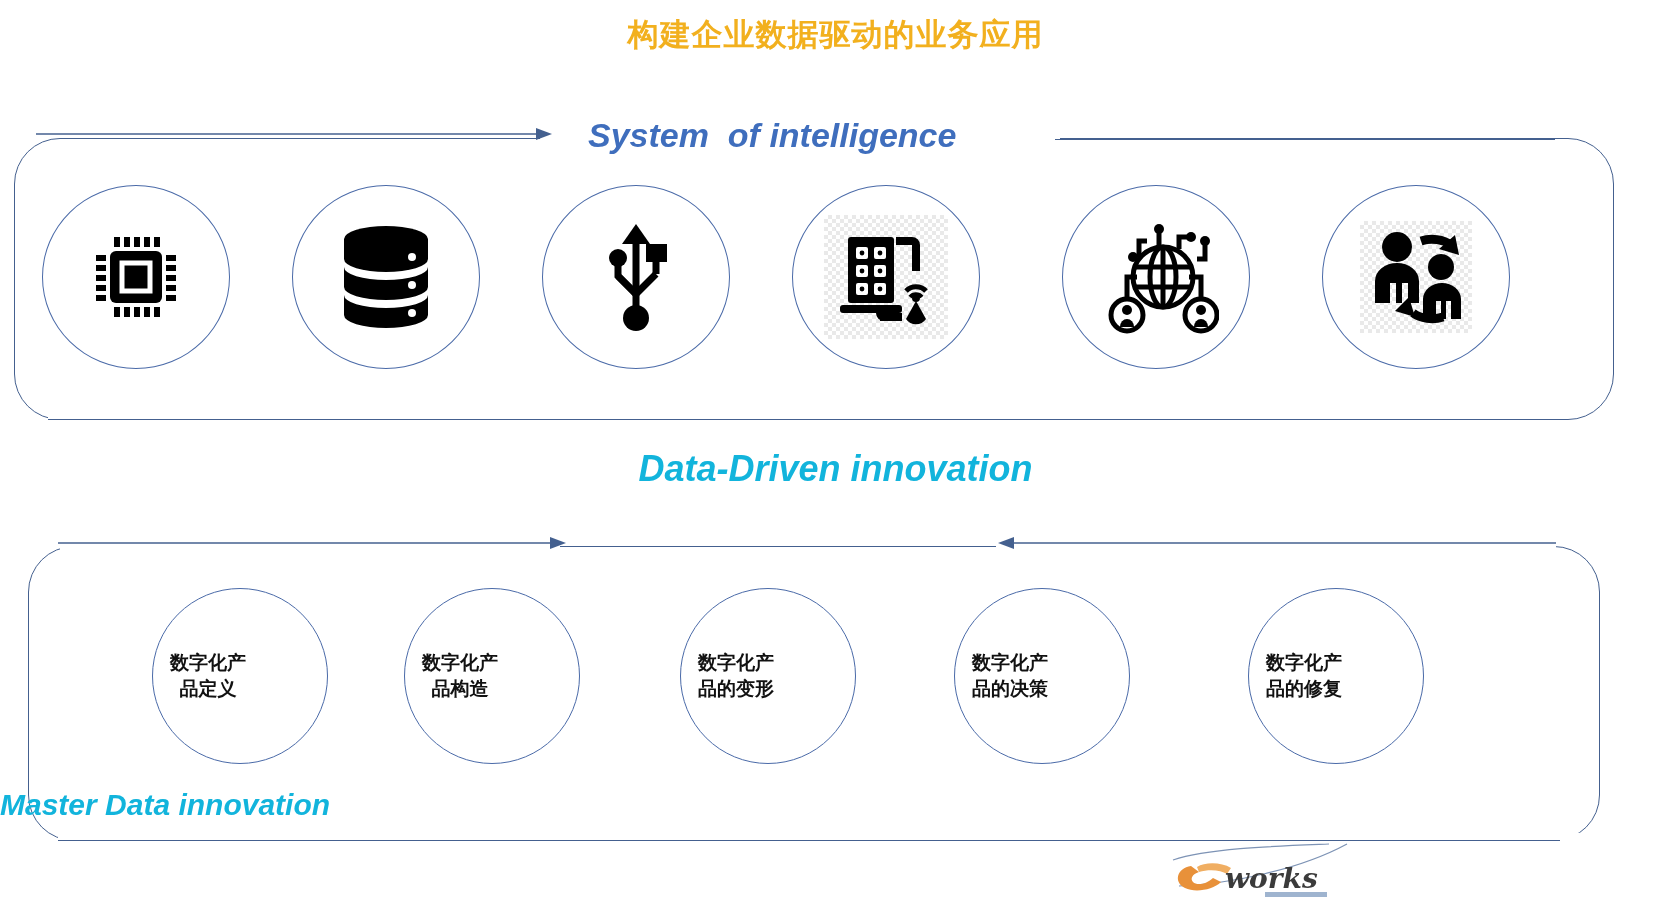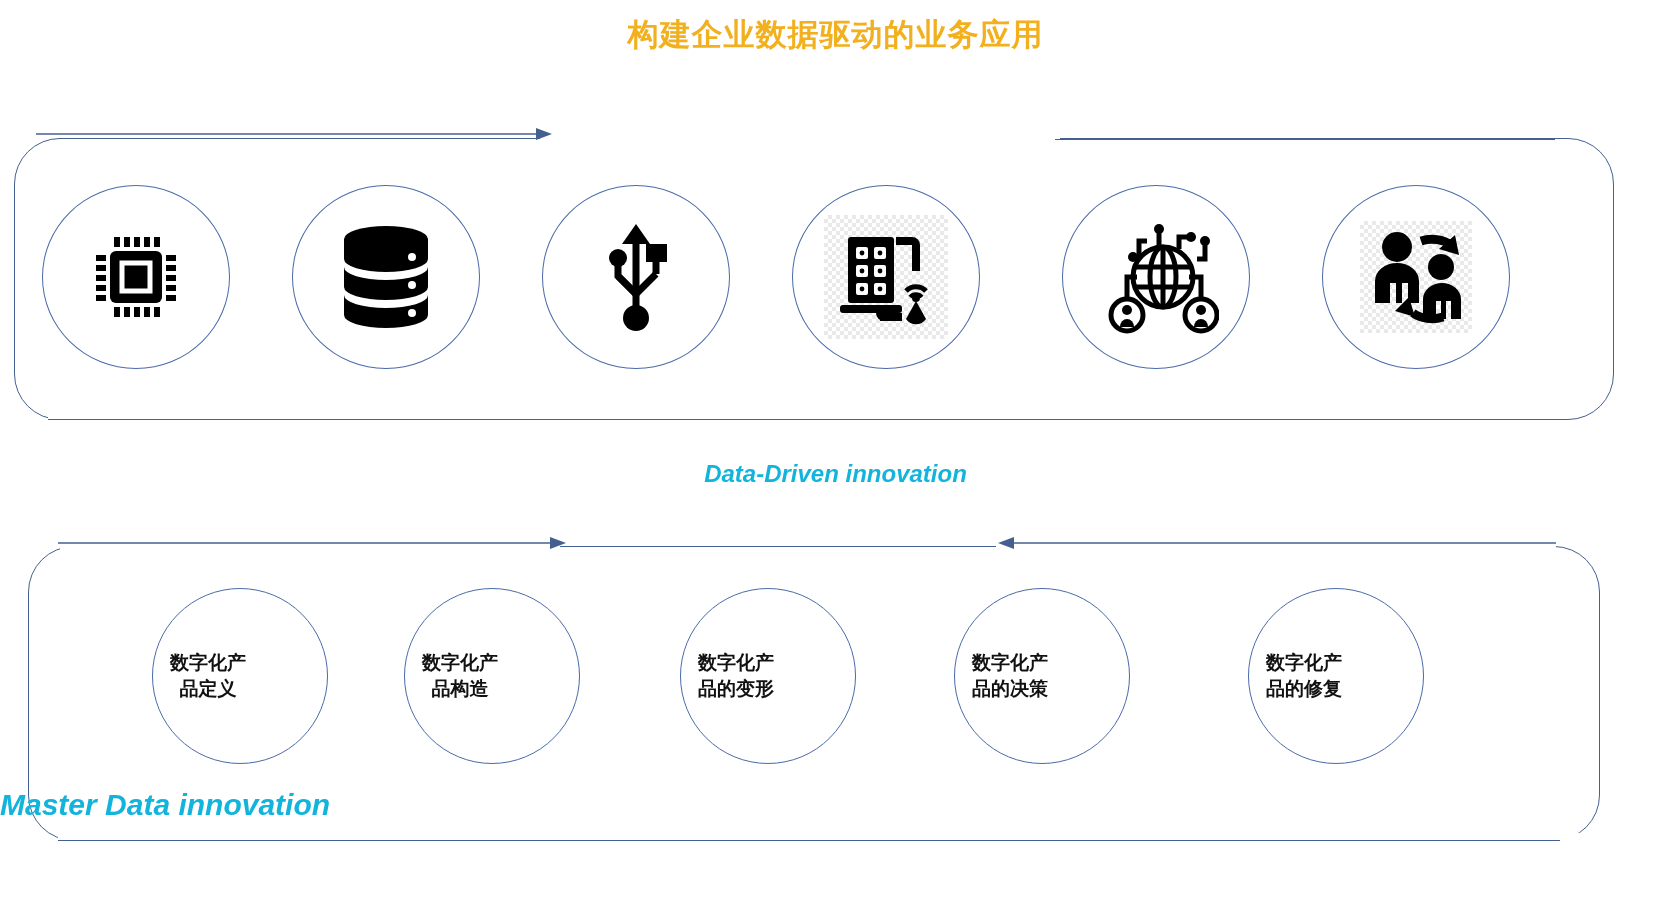--- a/index.html
+++ b/index.html
@@ -76,23 +76,22 @@
     background-image:
       linear-gradient(45deg,#e9e9e9 25%,transparent 25%,transparent 75%,#e9e9e9 75%),
       linear-gradient(45deg,#e9e9e9 25%,transparent 25%,transparent 75%,#e9e9e9 75%);
     background-size:8px 8px;
     background-position:0 0, 4px 4px;
   }
 
   
   .caption-mid {
     position:absolute; left:0; top:448px; width:1671px; text-align:center;
-    font-size:24px; font-weight:bold; font-style:italic; color:#12B4DC;
+    font-size:36px; font-weight:bold; font-style:italic; color:#12B4DC;
     font-family:"Liberation Sans","DejaVu Sans",sans-serif;
-    margin-top:12px;
   }
 
   
   .panel-bottom {
     position:absolute; left:28px; top:546px;
     width:1572px; height:295px;
     border:1.6px solid #44608f;
     border-radius:46px;
   }
   .gapb-top-left { position:absolute; left:60px; top:538px; width:500px; height:16px; background:#fff; }
@@ -140,20 +139,21 @@
   <div class="line-bottom-left-seg"></div>
   <div class="line-bottom-right-seg"></div>
 
   <div class="arrow-top">
     <svg width="520" height="18" viewBox="0 0 520 18">
       <line x1="0" y1="9" x2="500" y2="9" stroke="#44608f" stroke-width="1.6"></line>
       <polygon points="500,3 516,9 500,15" fill="#44608f"></polygon>
     </svg>
   </div>
 
+  <div class="headline-soi">System  of intelligence</div>
 
   <div class="icon-row">
 
     <div class="icon-node" style="left:42px;">
       <svg width="104" height="104" viewBox="0 0 104 104">
         <rect x="26" y="26" width="52" height="52" rx="6" fill="#000"></rect>
         <rect x="38" y="38" width="28" height="28" fill="none" stroke="#fff" stroke-width="5"></rect>
         <g fill="#000">
           <rect x="30" y="12" width="6" height="10"></rect>
             <rect x="40" y="12" width="6" height="10"></rect>
@@ -335,14 +335,26 @@
 品的决策</span>
     </div>
     <div class="text-node" style="left:1248px;">
       <span>数字化产
 品的修复</span>
     </div>
   </div>
 
   <div class="caption-bot">Master Data innovation</div>
 
+  <div class="logo">
+    <svg width="196" height="62" viewBox="0 0 196 62">
+      <path d="M4 18 C40 6 110 4 160 2" fill="none" stroke="#7d93b5" stroke-width="1.2"></path>
+      <path d="M10 44 C60 42 130 28 178 2" fill="none" stroke="#7d93b5" stroke-width="1.2"></path>
+      <g>
+        <path d="M22 24 C8 26 4 40 16 46 C26 51 44 48 52 40 L44 36 C38 42 28 44 24 40 C21 37 23 32 30 30 Z" fill="#E8913A"></path>
+        <path d="M30 30 C40 27 52 28 58 32 L62 26 C52 20 36 20 28 25 Z" fill="#F0AE62"></path>
+      </g>
+      <text x="56" y="46" font-family="DejaVu Serif, serif" font-size="28" font-weight="bold" font-style="italic" fill="#3b3b3b">works</text>
+      <rect x="96" y="50" width="62" height="5" fill="#9fb4cf"></rect>
+    </svg>
+  </div>
 
 </div>
 
 </body></html>

